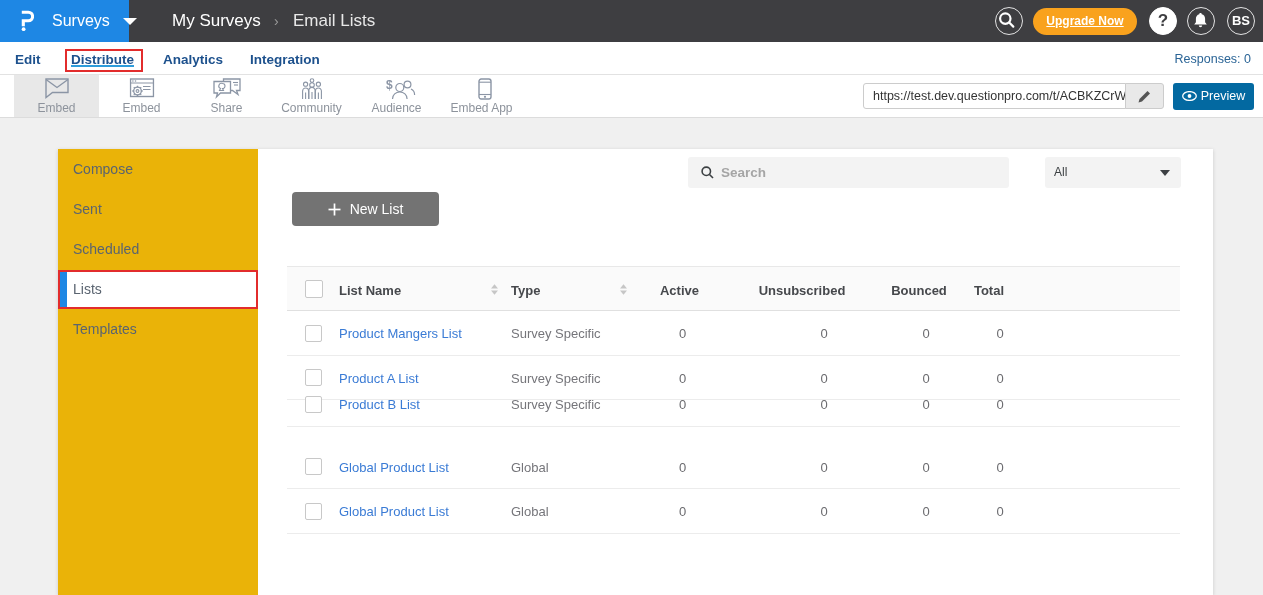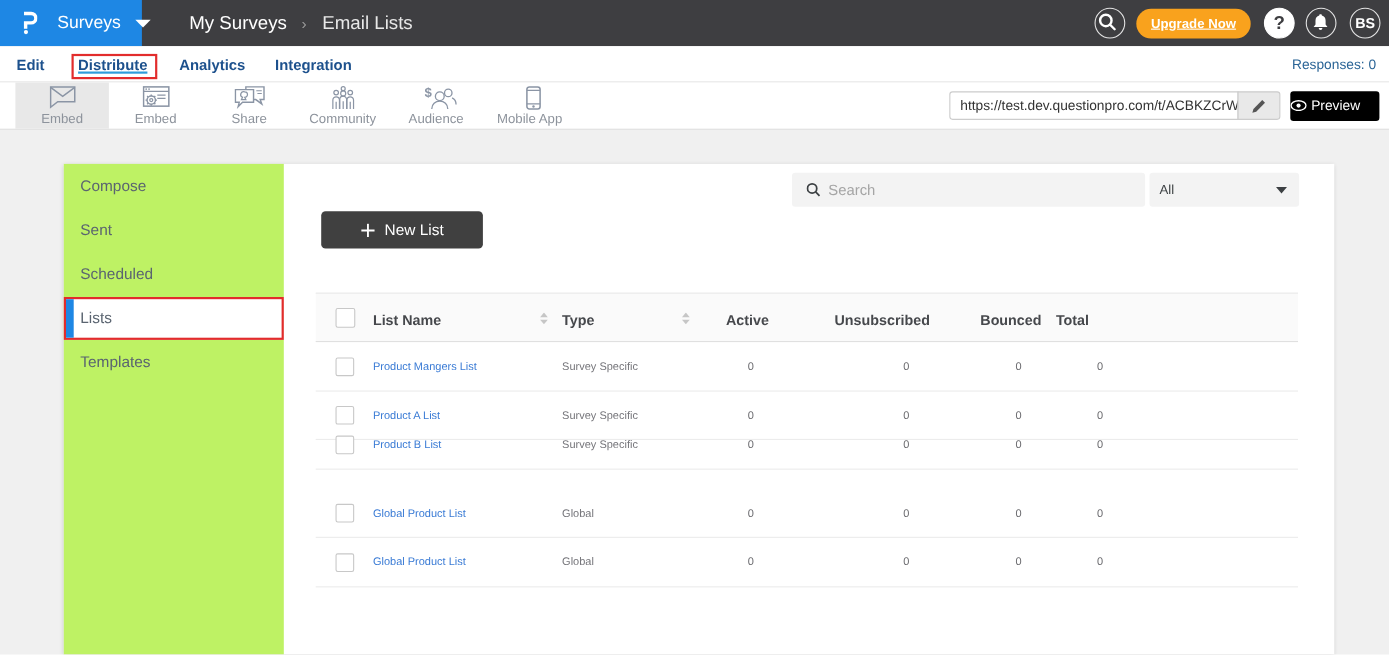--- a/index.html
+++ b/index.html
@@ -23,45 +23,45 @@
 .resp { position:absolute; right:12px; top:0; height:33px; line-height:35px; color:#2a6496; font-size:12.5px; }
 
 
 .toolbar { position:absolute; left:0; top:75px; width:1263px; height:43px; background:#fff; border-bottom:1px solid #dcdcdc; }
 .tool { position:absolute; top:0; width:85px; height:42px; text-align:center; }
 .tool.sel { background:#e8e8e8; }
 .tool .lbl { position:absolute; left:0; right:0; bottom:2px; font-size:12px; color:#8d939c; }
 .tool svg { position:absolute; top:3px; left:50%; transform:translateX(-50%); }
 .urlinput { position:absolute; left:863px; top:8px; width:263px; height:26px; background:#fff; border:1px solid #ccc; border-radius:3px 0 0 3px; font-size:12.5px; color:#333; line-height:24px; padding-left:9px; white-space:nowrap; overflow:hidden; }
 .urladdon { position:absolute; left:1125px; top:8px; width:39px; height:26px; background:#e9e9e9; border:1px solid #ccc; border-radius:0 3px 3px 0; text-align:center; }
-.preview { position:absolute; left:1173px; top:8px; width:81px; height:27px; background:#000000; border-radius:3px; color:#fff; font-size:12.5px; line-height:27px; }
+.preview { position:absolute; left:1173px; top:8px; width:81px; height:27px; background:#0369a1; border-radius:3px; color:#fff; font-size:12.5px; text-align:center; line-height:27px; }
 
 
 .card { position:absolute; left:58px; top:149px; width:1155px; height:446px; background:#fff; box-shadow:0 1px 4px rgba(0,0,0,0.16); }
-.sidebar { position:absolute; left:0; top:0; width:200px; height:446px; background:#bef264; }
+.sidebar { position:absolute; left:0; top:0; width:200px; height:446px; background:#eab308; }
 .side-item { height:40px; line-height:40px; padding-left:15px; font-size:14px; color:#5a6470; }
 .lists-active { position:absolute; left:0px; top:121px; width:200px; height:39px; background:#fff; border:2px solid #e22c2c; }
 .lists-bar { position:absolute; left:0; top:0; width:7px; height:35px; background:#1e87e4; }
 .lists-txt { position:absolute; left:13px; top:0; height:35px; line-height:35px; font-size:14px; color:#5a6470; }
 
 
-.searchbox { position:absolute; left:720px; top:157px; width:321px; height:31px; background:#f3f3f3; border-radius:3px; }
+.searchbox { position:absolute; left:688px; top:157px; width:321px; height:31px; background:#f3f3f3; border-radius:3px;font-weight:bold; }
 .searchbox .ph { position:absolute; left:33px; top:0; height:31px; line-height:31px; color:#a5a5a5; font-size:13.5px; }
 .allsel { position:absolute; left:1045px; top:157px; width:136px; height:31px; background:#f3f3f3; border-radius:3px; }
 .allsel .t { position:absolute; left:9px; top:0; height:31px; line-height:31px; color:#3c4043; font-size:12px; }
 .allsel .c { position:absolute; right:11px; top:13px; width:0; height:0; border-left:5px solid transparent; border-right:5px solid transparent; border-top:6px solid #3c4043; }
 
-.newlist { position:absolute; left:292px; top:192px; width:147px; height:34px; background:#404040; border-radius:4px; color:#fff; text-align:center; line-height:34px; font-size:14px; }
+.newlist { position:absolute; left:292px; top:192px; width:147px; height:34px; background:#737373; border-radius:4px; color:#fff; text-align:center; line-height:34px; font-size:14px; }
 
 
 .thead { position:absolute; left:287px; top:266px; width:893px; height:45px; border-top:1px solid #e8e8e8; border-bottom:1px solid #e0e0e0; background:#fafafa; }
 .trow { position:absolute; left:287px; width:893px; height:45.6px; border-bottom:1px solid #ececec; }
 .cb { position:absolute; width:17px; height:17px; border:1px solid #c8c8c8; border-radius:2px; background:#fff; }
 .hcell { position:absolute; top:0; height:45px; line-height:47px; font-size:13px; font-weight:bold; color:#46484c; }
-.rcell { position:absolute; top:0; height:45px; line-height:47px; font-size:10px; }
+.rcell { position:absolute; top:0; height:45px; line-height:47px; font-size:13px; }
 .link { color:#3a7bd5; }
 .muted { color:#75757a; }
 .num { color:#6b6b6f; }
 .sorticon { position:absolute; top:17px; }
 </style>
 </head>
 <body>
 
 <div class="topbar">
   <div class="logoblk">
@@ -171,21 +171,21 @@
     </svg>
     <div class="lbl">Audience</div>
   </div>
   <div class="tool" style="left:439px;">
     <svg width="14" height="22" viewBox="0 0 14 22" style="margin-left:3px;">
       <rect x="1" y="1" width="12" height="20" rx="2.2" fill="none" stroke="#8b95a5" stroke-width="1.4"></rect>
       <line x1="1" y1="4.2" x2="13" y2="4.2" stroke="#8b95a5" stroke-width="1.1"></line>
       <line x1="1" y1="16.5" x2="13" y2="16.5" stroke="#8b95a5" stroke-width="1.1"></line>
       <circle cx="7" cy="18.8" r="1.1" fill="#8b95a5"></circle>
     </svg>
-    <div class="lbl">Mobile App</div>
+    <div class="lbl">Embed App</div>
   </div>
 
   <div class="urlinput">https://test.dev.questionpro.com/t/ACBKZCrW</div>
   <div class="urladdon">
     <svg width="15" height="15" viewBox="0 0 15 15" style="margin-top:5px;">
         <path d="M1.5 13.5 L2.5 10 L10.5 2 L13 4.5 L5 12.5 Z" fill="#555"></path>
       </svg>
   </div>
   <div class="preview">
     <svg width="15" height="10" viewBox="0 0 15 10" style="vertical-align:-1px;margin-right:4px;">
@@ -234,21 +234,21 @@
       <path d="M4.5 10.8 L1 6.6 H8 Z" fill="#c6c6c6"></path>
     </svg>
   <div class="hcell" style="left:224px;">Type</div>
   <svg class="sorticon" style="left:332px;" width="9" height="11" viewBox="0 0 9 11">
       <path d="M4.5 0.2 L8 4.4 H1 Z" fill="#c6c6c6"></path>
       <path d="M4.5 10.8 L1 6.6 H8 Z" fill="#c6c6c6"></path>
     </svg>
   <div class="hcell" style="left:355px;width:75px;text-align:center;">Active</div>
   <div class="hcell" style="left:470px;width:90px;text-align:center;">Unsubscribed</div>
   <div class="hcell" style="left:597px;width:70px;text-align:center;">Bounced</div>
-  <div class="hcell" style="left:658px;width:60px;text-align:center;">Total</div>
+  <div class="hcell" style="left:672px;width:60px;text-align:center;">Total</div>
 </div>
 
 <div class="trow" style="top:310px;">
   <div class="cb" style="left:18px;top:15px;"></div>
   <div class="rcell link" style="left:52px;">Product Mangers List</div>
   <div class="rcell muted" style="left:224px;">Survey Specific</div>
   <div class="rcell num" style="left:358px;width:75px;text-align:center;">0</div>
   <div class="rcell num" style="left:492px;width:90px;text-align:center;">0</div>
   <div class="rcell num" style="left:604px;width:70px;text-align:center;">0</div>
   <div class="rcell num" style="left:683px;width:60px;text-align:center;">0</div>

